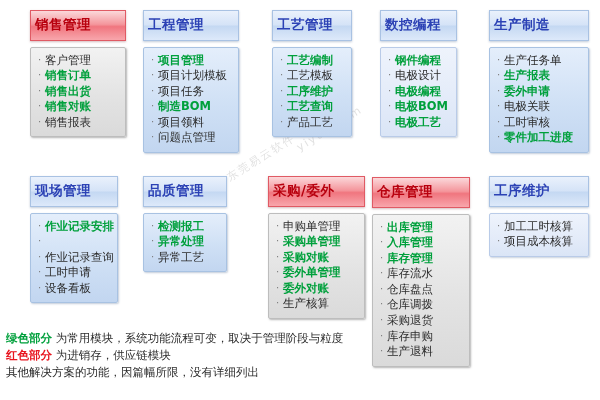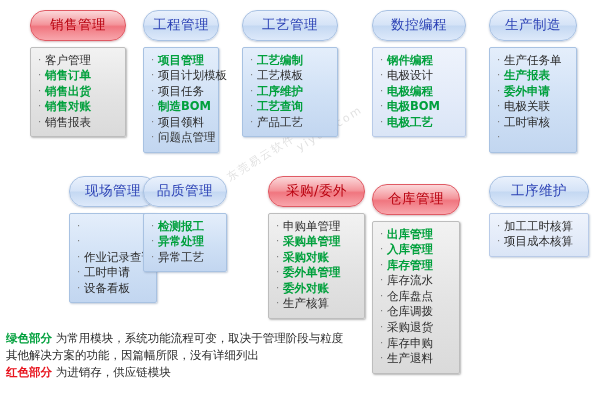--- a/index.html
+++ b/index.html
@@ -24,26 +24,25 @@
     user-select:none;
   }
   .wm1{left:222px;top:150px;}
   .wm2{left:292px;top:122px;}
 
   .col{position:absolute;}
 
   
   .chip{
     box-sizing:border-box;
-    text-align:center;
-    font-weight:normal;
+    font-weight:bold;
     font-size:13.5px;
     line-height:1;
     padding:7px 4px 8px;
-    border-radius:15px;
+    border-radius:0;
     letter-spacing:.5px;
   }
   .chip.blue{
     background:linear-gradient(180deg,#e9f0fb 0%,#d4e2f6 48%,#c3d7f1 52%,#dcе8f9 100%);
     background:linear-gradient(180deg,#eaf1fc 0%,#d5e3f7 48%,#c4d8f2 52%,#dde9fa 100%);
     border:1px solid #a9c2e3;
     color:#2c42b5;
     box-shadow:0 1px 2px rgba(120,140,170,.45);
   }
   .chip.red{
@@ -138,21 +137,21 @@
               <span class="dot">·</span>
               <span>销售对账</span>
             </li>
             <li>
               <span class="dot">·</span>
               <span>销售报表</span>
             </li>
           </ul>
         </div>
       </div>
-      <div class="col" style="left: 143px; top: 10px; width: 76px;">
+      <div class="col" style="left: 143px; top: 10px; width: 96px;">
         <div class="chip blue">工程管理</div>
         <div class="body blue">
           <ul class="items">
             <li class="em">
               <span class="dot">·</span>
               <span>项目管理</span>
             </li>
             <li>
               <span class="dot">·</span>
               <span>项目计划模板</span>
@@ -169,21 +168,21 @@
               <span class="dot">·</span>
               <span>项目领料</span>
             </li>
             <li>
               <span class="dot">·</span>
               <span>问题点管理</span>
             </li>
           </ul>
         </div>
       </div>
-      <div class="col" style="left: 242px; top: 10px; width: 96px;">
+      <div class="col" style="left: 272px; top: 10px; width: 80px;">
         <div class="chip blue">工艺管理</div>
         <div class="body blue">
           <ul class="items">
             <li class="em">
               <span class="dot">·</span>
               <span>工艺编制</span>
             </li>
             <li>
               <span class="dot">·</span>
               <span>工艺模板</span>
@@ -196,21 +195,21 @@
               <span class="dot">·</span>
               <span>工艺查询</span>
             </li>
             <li>
               <span class="dot">·</span>
               <span>产品工艺</span>
             </li>
           </ul>
         </div>
       </div>
-      <div class="col" style="left: 372px; top: 10px; width: 94px;">
+      <div class="col" style="left: 380px; top: 10px; width: 77px;">
         <div class="chip blue">数控编程</div>
         <div class="body paleblue">
           <ul class="items">
             <li class="em">
               <span class="dot">·</span>
               <span>钢件编程</span>
             </li>
             <li>
               <span class="dot">·</span>
               <span>电极设计</span>
@@ -223,21 +222,21 @@
               <span class="dot">·</span>
               <span>电极BOM</span>
             </li>
             <li class="em">
               <span class="dot">·</span>
               <span>电极工艺</span>
             </li>
           </ul>
         </div>
       </div>
-      <div class="col" style="left: 489px; top: 10px; width: 88px;">
+      <div class="col" style="left: 489px; top: 10px; width: 100px;">
         <div class="chip blue">生产制造</div>
         <div class="body blue">
           <ul class="items">
             <li>
               <span class="dot">·</span>
               <span>生产任务单</span>
             </li>
             <li class="em">
               <span class="dot">·</span>
               <span>生产报表</span>
@@ -249,30 +248,32 @@
             <li>
               <span class="dot">·</span>
               <span>电极关联</span>
             </li>
             <li>
               <span class="dot">·</span>
               <span>工时审核</span>
             </li>
             <li class="em">
               <span class="dot">·</span>
-            </li>
-          </ul>
-        </div>
-      </div>
-      <div class="col" style="left: 30px; top: 176px; width: 88px; margin-left: 39px;">
+              <span>零件加工进度</span>
+            </li>
+          </ul>
+        </div>
+      </div>
+      <div class="col" style="left: 30px; top: 176px; width: 88px;">
         <div class="chip blue">现场管理</div>
         <div class="body blue">
           <ul class="items">
             <li class="em">
               <span class="dot">·</span>
+              <span>作业记录安排</span>
             </li>
             <li class="em">
               <span class="dot">·</span>
             </li>
             <li>
               <span class="dot">·</span>
               <span>作业记录查询</span>
             </li>
             <li>
               <span class="dot">·</span>
@@ -328,21 +329,21 @@
               <span class="dot">·</span>
               <span>委外对账</span>
             </li>
             <li>
               <span class="dot">·</span>
               <span>生产核算</span>
             </li>
           </ul>
         </div>
       </div>
-      <div class="col" style="left: 372px; top: 184px; width: 88px;">
+      <div class="col" style="left: 372px; top: 177px; width: 98px;">
         <div class="chip red">仓库管理</div>
         <div class="body gray">
           <ul class="items">
             <li class="em">
               <span class="dot">·</span>
               <span>出库管理</span>
             </li>
             <li class="em">
               <span class="dot">·</span>
               <span>入库管理</span>
@@ -393,20 +394,20 @@
           </ul>
         </div>
       </div>
     </div>
 
   <div class="legend">
     <span class="row">
       <span class="k-green">绿色部分</span>
       <span>为常用模块，系统功能流程可变，取决于管理阶段与粒度</span>
     </span>
-    <span class="row">其他解决方案的功能，因篇幅所限，没有详细列出</span>
     <span class="row">
       <span class="k-red">红色部分</span>
       <span>为进销存，供应链模块</span>
     </span>
+    <span class="row">其他解决方案的功能，因篇幅所限，没有详细列出</span>
   </div>
 
 </div>
 
 </body></html>

